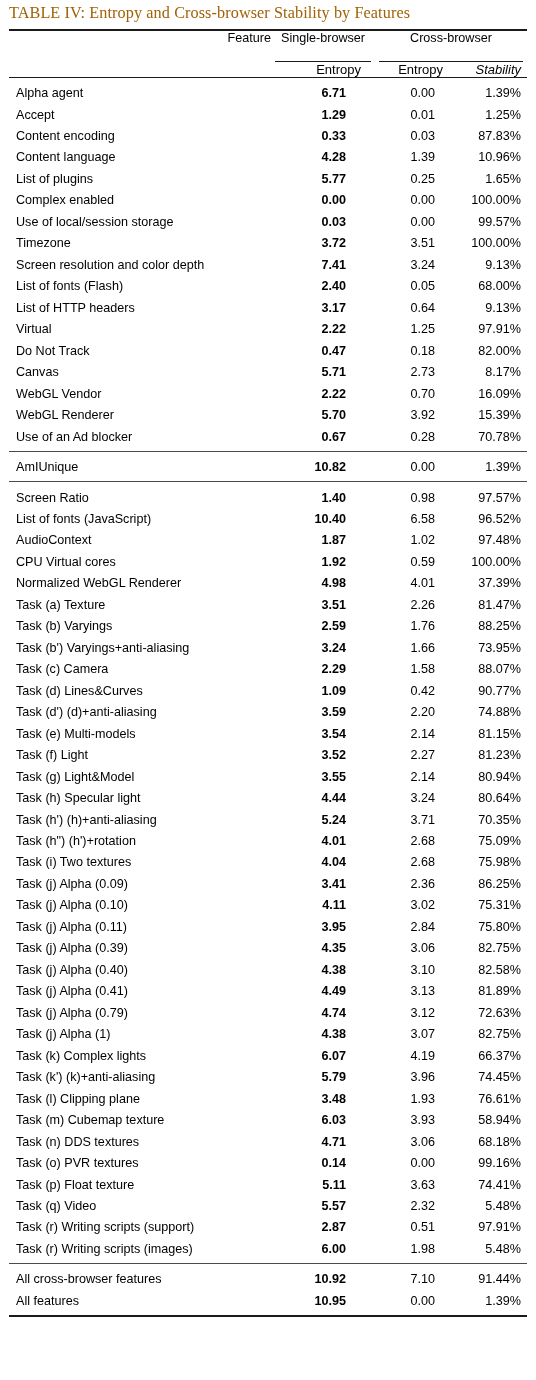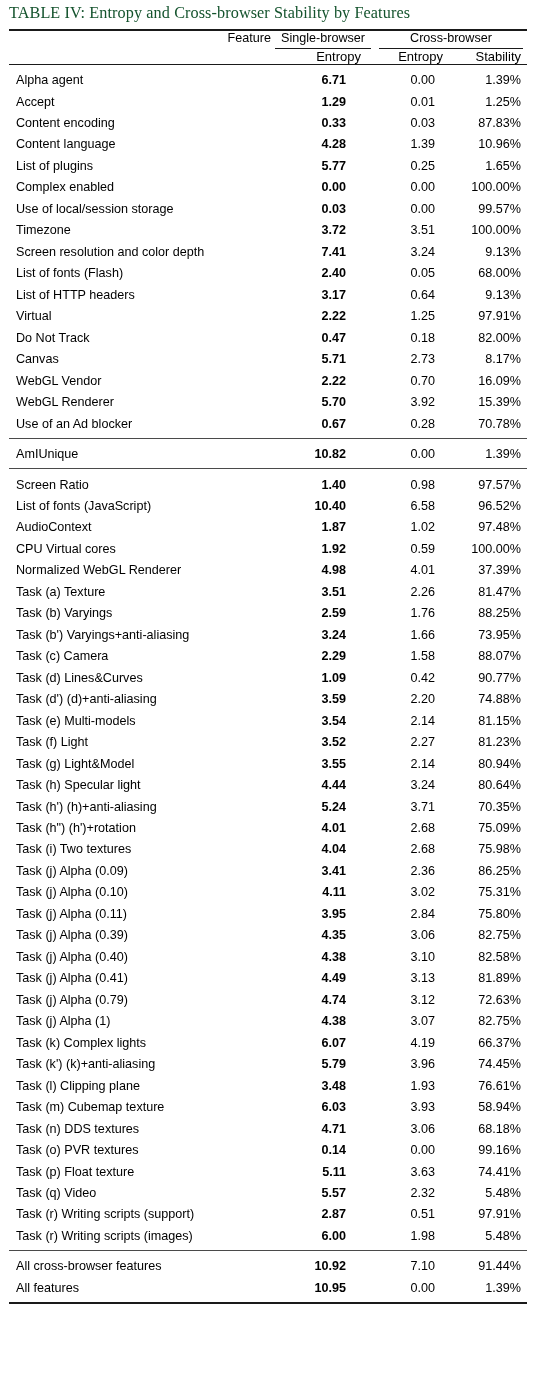--- a/index.html
+++ b/index.html
@@ -18,21 +18,21 @@
   .page {
     width: 536px;
     height: 1380px;
     position: relative;
     box-sizing: border-box;
   }
   .caption {
     font-family: "Liberation Serif", serif;
     font-size: 16.2px;
     line-height: 1.15;
-    color: #14532d;
+    color: #a16207;
     padding: 4px 0 0 9px;
     white-space: nowrap;
     letter-spacing: 0.1px;
   }
   table.tbl {
     border-collapse: collapse;
     width: 518px;
     margin: 6px 0 0 9px;
     font-size: 12.6px;
     table-layout: fixed;
@@ -70,40 +70,40 @@
 
   
   .grp {
     text-align: center;
     font-size: 12.6px;
     padding: 5px 0 3px 0;
     white-space: nowrap;
   }
   .grp-inner {
     display: block;
-    padding-bottom: 3px;
+    padding-bottom: 16px;
     border-bottom: 1.1px solid #1a1a1a;
     margin: 0 4px;
   }
   .feature-head {
     text-align: right;
     font-size: 12.6px;
     padding-left: 7px;
     white-space: nowrap;
   }
   .sub {
     text-align: right;
     font-size: 13px;
     padding: 4px 0 5px 0;
     white-space: nowrap;
     margin-top: 13px;
   }
   .sub.sb { padding-right: 14px; }
   .sub.cbe { padding-right: 4px; }
-  .sub.cbs { padding-right: 6px; }
+  .sub.cbs { padding-right: 6px; font-style: italic; }
 
   
   tr.drow td {
     font-size: 12.6px;
     line-height: 1.0;
     padding: 4.45px 0 4.45px 0;
     white-space: nowrap;
   }
   td.feat {
     text-align: left;

